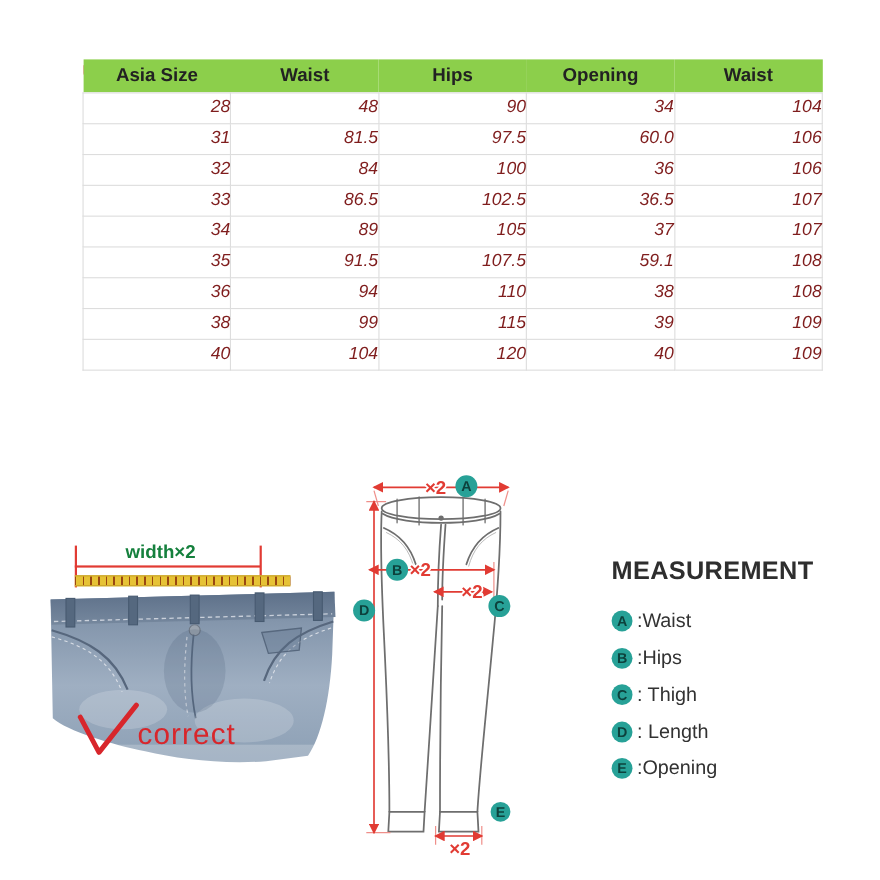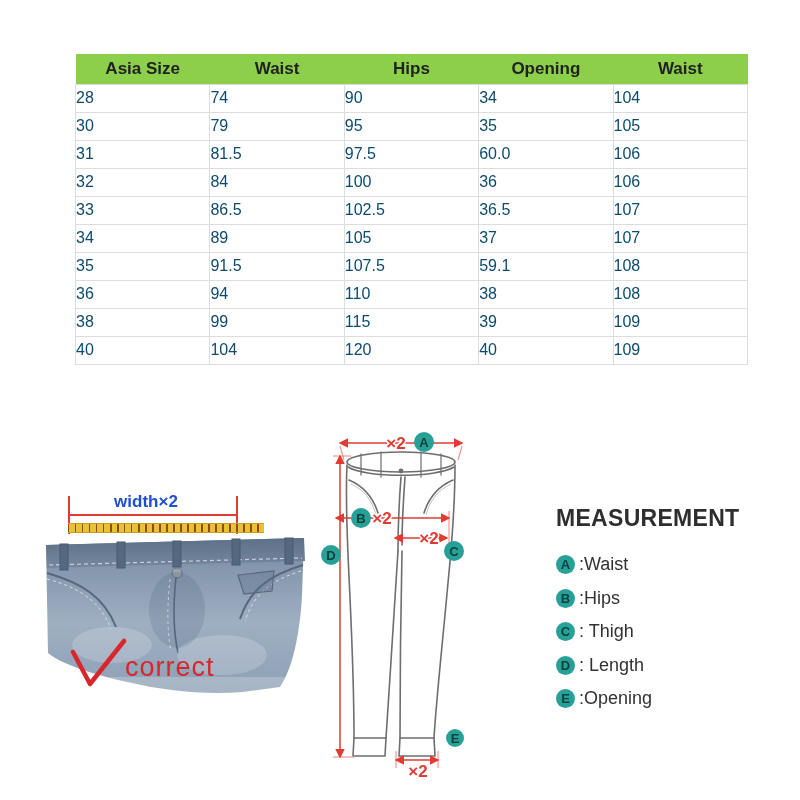--- a/index.html
+++ b/index.html
@@ -6,25 +6,25 @@
   html, body { background: #ffffff; }
   body { font-family: "Liberation Sans", sans-serif; }
   .page { position: relative; width: 800px; height: 800px; background: #ffffff; overflow: hidden; }
 
   
   .unit-label { position: absolute; left: 75px; top: 13px; font-size: 17px; font-weight: bold; color: #dd2030; margin-top: 43px; }
 
   
   .size-table { position: absolute; left: 75px; top: 54px; width: 673px; border-collapse: collapse; table-layout: fixed; padding-left: 36px; }
   .size-table th { background: #8ccf4b; height: 30px; font-size: 17px; font-weight: bold; color: #222222; text-align: center; border: none; }
-  .size-table td { height: 28px; text-align: left; font-size: 16px; color: #0c4a6e; border: 1px solid #dddddd; background: #ffffff; }
+  .size-table td { height: 28px; text-align: right; font-size: 16px; color: #7f1d1d; border: 1px solid #dddddd; background: #ffffff; font-style: italic; }
 
   
   .photo-block { position: absolute; left: 40px; top: 490px; width: 270px; height: 215px; }
-  .width-label { position: absolute; left: 56px; top: 2px; width: 100px; text-align: center; font-size: 17px; font-weight: bold; color: #1d4ed8; }
+  .width-label { position: absolute; left: 56px; top: 2px; width: 100px; text-align: center; font-size: 17px; font-weight: bold; color: #15803d; }
   .dim-line { position: absolute; left: 28px; top: 24px; width: 169px; height: 0; border-top: 2px solid #e13b33; }
   .tick { position: absolute; width: 2px; height: 38px; top: 6px; background: #e13b33; }
   .tick-left { left: 28px; }
   .tick-right { left: 196px; }
   .tape { position: absolute; left: 28px; top: 33px; width: 196px; height: 10px; background: #e6c235;
           background-image: repeating-linear-gradient(90deg, rgba(140,50,10,0.85) 0 1.5px, transparent 1.5px 7px);
           border-top: 1px solid #c7a227; border-bottom: 1px solid #c7a227; }
   .jeans-photo { position: absolute; left: 2px; top: 45px; }
   .checkmark { position: absolute; left: 30px; top: 148px; }
   .correct-label { position: absolute; left: 85px; top: 162px; font-size: 27px; font-weight: normal; color: #d8262b; letter-spacing: 1px; }
@@ -62,31 +62,24 @@
         <th>Asia Size</th>
         <th>Waist</th>
         <th>Hips</th>
         <th>Opening</th>
         <th>Waist</th>
       </tr>
     </thead>
     <tbody id="size-table-body">
         <tr>
           <td>28</td>
-          <td>74</td>
+          <td>48</td>
           <td>90</td>
           <td>34</td>
           <td>104</td>
-        </tr>
-        <tr>
-          <td>30</td>
-          <td>79</td>
-          <td>95</td>
-          <td>35</td>
-          <td>105</td>
         </tr>
         <tr>
           <td>31</td>
           <td>81.5</td>
           <td>97.5</td>
           <td>60.0</td>
           <td>106</td>
         </tr>
         <tr>
           <td>32</td>

